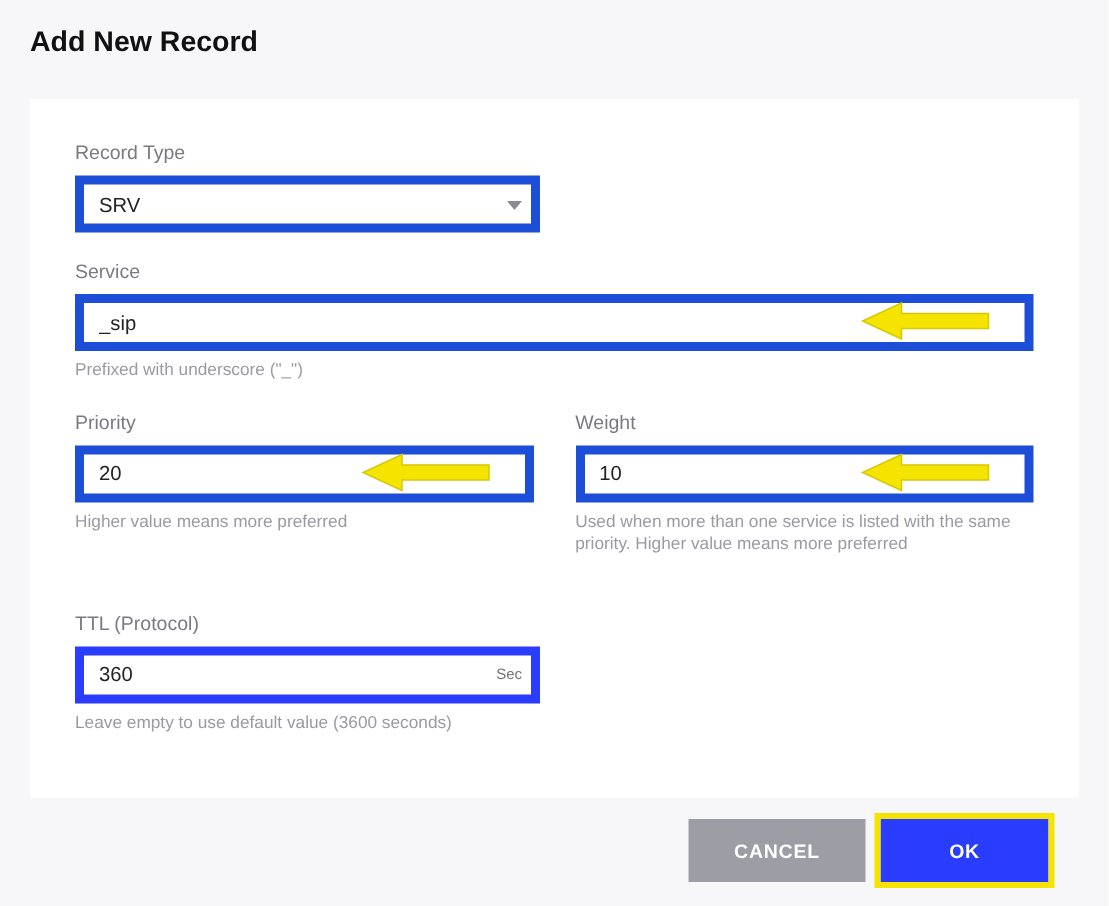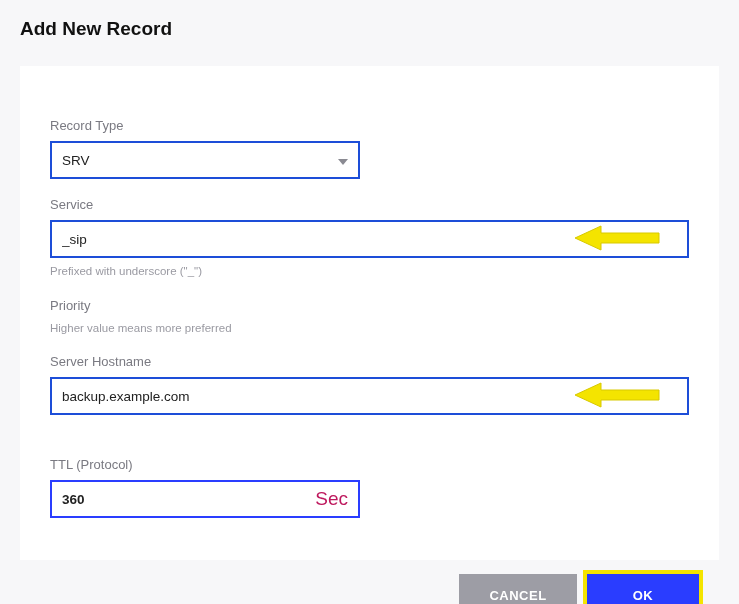--- a/index.html
+++ b/index.html
@@ -20,71 +20,70 @@
   .card {
     background: #fff;
     padding: 28px 30px 24px 30px;
   }
   .row {
     display: flex;
     gap: 28px;
     margin-bottom: 18px;
   }
   .field { flex: 1 1 0; position: relative; }
-  .half { max-width: 310px; margin-top: 24px; }
+  .half { max-width: 310px; }
   .label {
     font-size: 13px;
     color: #7a7a82;
     margin-bottom: 8px;
     display: block;
   }
   .control {
     position: relative;
   }
   .input, .select {
     width: 100%;
     height: 38px;
-    border: 2px solid #1d4ed8;
+    border: 6px solid #1d4ed8;
     background: #fff;
     font-size: 13.5px;
     color: #222;
     padding: 0 10px;
     outline: none;
     font-family: inherit;
   }
   .select {
     appearance: none;
     -webkit-appearance: none;
     padding-right: 34px;
   }
   .input.focused {
     border-color: #2a3dff;
-    font-weight: bold;
   }
   .caret {
     position: absolute;
     right: 12px;
     top: 50%;
     transform: translateY(-50%);
     pointer-events: none;
     color: #8a8a92;
   }
   .helper {
     font-size: 11.5px;
     color: #9a9aa2;
     margin-top: 6px;
     line-height: 1.35;
   }
   .suffix {
     position: absolute;
     right: 12px;
     top: 50%;
     transform: translateY(-50%);
-    font-size: 19px;
-    color: #be185d;
+    font-size: 10px;
+    color: #737373;
     pointer-events: none;
   }
   .arrow-annot {
     position: absolute;
     pointer-events: none;
     z-index: 5;
   }
   .actions {
     display: flex;
     justify-content: flex-end;
@@ -150,45 +149,55 @@
               </svg>
           </span>
         </div>
         <div class="helper">Prefixed with underscore ("_")</div>
       </div>
     </div>
 
     <div class="row">
       <div class="field">
         <span class="label">Priority</span>
-        <div class="helper">Higher value means more preferred</div>
-      </div>
-    </div>
-
-    <div class="row">
-      <div class="field">
-        <span class="label">Server Hostname</span>
-        <div class="control">
-          <input class="input" value="backup.example.com" style="">
+        <div class="control">
+          <input class="input" value="20" style="">
           <span class="arrow-annot" style="right:28px;top:3px;">
             <svg width="92" height="30" viewBox="0 0 92 30">
                 <path d="M90 10 L32 10 L32 3 L6 15 L32 27 L32 20 L90 20 Z" fill="#f4e400" stroke="#d8c900" stroke-width="1"></path>
               </svg>
           </span>
         </div>
-      </div>
+        <div class="helper">Higher value means more preferred</div>
+      </div>
+      <div class="field">
+        <span class="label">Weight</span>
+        <div class="control">
+          <input class="input" value="10" style="">
+          <span class="arrow-annot" style="right:28px;top:3px;">
+            <svg width="92" height="30" viewBox="0 0 92 30">
+                <path d="M90 10 L32 10 L32 3 L6 15 L32 27 L32 20 L90 20 Z" fill="#f4e400" stroke="#d8c900" stroke-width="1"></path>
+              </svg>
+          </span>
+        </div>
+        <div class="helper">Used when more than one service is listed with the same priority. Higher value means more preferred</div>
+      </div>
+    </div>
+
+    <div class="row">
     </div>
 
     <div class="row">
       <div class="field half">
         <span class="label">TTL (Protocol)</span>
         <div class="control">
           <input class="input focused" style="padding-right: 46px;" value="360">
           <span class="suffix">Sec</span>
         </div>
+        <div class="helper">Leave empty to use default value (3600 seconds)</div>
       </div>
     </div>
 
   </div>
 
   <div class="actions">
     <button class="btn btn-cancel">CANCEL</button>
     <button class="btn btn-ok">OK</button>
   </div>
 </div>

